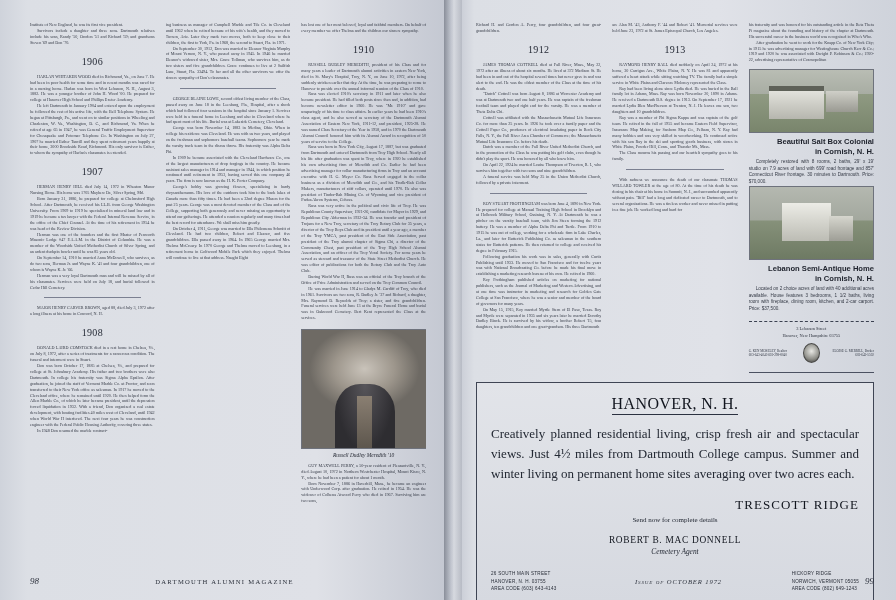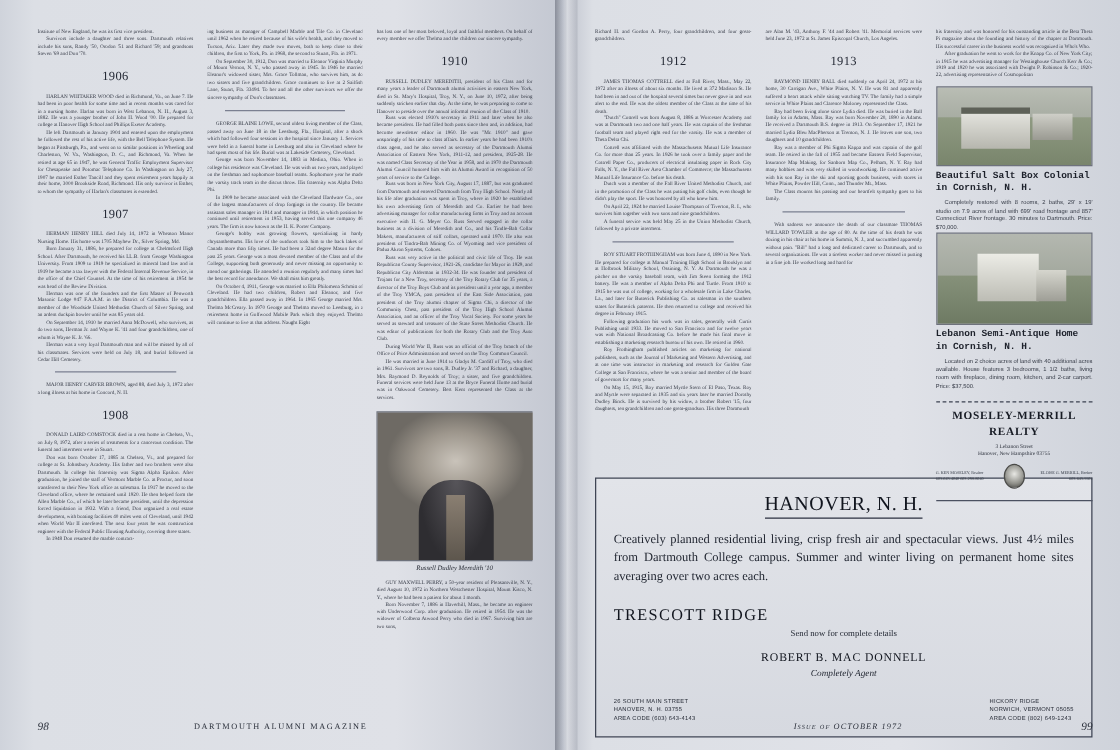--- a/index.html
+++ b/index.html
@@ -56,22 +56,22 @@
       background:linear-gradient(#e2e2dc,#b6b6ae);border-top:5px solid #5e6158;}
   .ad-photo.p1:after{content:"";position:absolute;left:62%;top:34%;width:26%;height:34%;
       background:linear-gradient(#cfcfc8,#9a9a92);}
   .ad-photo.p2{height:74px;background:
       linear-gradient(#b4b8b0 0%,#a3a89e 46%,#86917a 47%,#6e7a63 100%);position:relative;overflow:hidden;}
   .ad-photo.p2:before{content:"";position:absolute;left:26%;top:22%;width:40%;height:52%;
       background:linear-gradient(#ecece6,#bcbcb4);}
   .ad-photo.p2:after{content:"";position:absolute;left:64%;top:40%;width:20%;height:34%;
       background:linear-gradient(#d6d6ce,#9e9e96);}
 
-  .ad-head{font-family:Liberation Mono, monospace;font-weight:bold;font-size:7.6px;
-    text-align:left;margin:4px 0 2px;color:#1d212b;line-height:1.28;text-indent:0;}
+  .ad-head{font-family:Liberation Sans, sans-serif;font-weight:bold;font-size:7.6px;
+    text-align:right;margin:4px 0 2px;color:#1d212b;line-height:1.28;text-indent:0;}
   .ad-body{font-family:"Liberation Sans",sans-serif;font-size:4.6px;line-height:1.5;
     text-align:justify;color:#2c313c;text-indent:0;margin:0 0 7px;}
 
   .dashrule{border:0;border-top:1.4px dashed #3b4150;margin:8px 0 4px;}
   .realty-box{text-align:center;text-indent:0;}
   .realty-name{font-family:"Liberation Serif",serif;font-weight:bold;font-size:9px;
     letter-spacing:.6px;color:#171b24;}
   .realty-addr{font-size:4.4px;color:#2c313c;line-height:1.45;margin-top:2px;}
   .realty-row{display:flex;align-items:center;justify-content:space-between;margin-top:4px;}
   .realty-agent{font-size:3.3px;line-height:1.35;text-align:left;color:#343a46;width:44px;}
@@ -81,22 +81,22 @@
     border:1px solid #4a4a48;}
   .solid-rule{border:0;border-top:1.6px solid #4b5161;margin:9px 0;}
 
   
   .tres-box{border:1.4px solid #3f4554;padding:12px 14px 10px;
     background:linear-gradient(#e2e4e9,#d6d9e0);text-indent:0;}
   .tres-title{font-family:"Liberation Serif",serif;font-size:16px;text-align:center;
     color:#11151e;border-bottom:1.2px solid #2b3140;display:inline-block;
     padding-bottom:1px;letter-spacing:.4px;}
   .tres-title-wrap{text-align:center;margin-bottom:9px;}
-  .tres-lead{font-size:10px;line-height:1.52;text-align:justify;color:#232833;margin:0 0 14px;}
-  .tres-name{font-family:"Liberation Serif",serif;font-size:13px;text-align:left;
+  .tres-lead{font-size:13px;line-height:1.52;text-align:justify;color:#232833;margin:0 0 14px;}
+  .tres-name{font-family:"Liberation Serif",serif;font-size:13px;text-align:right;
     letter-spacing:1.1px;color:#11151e;}
   .tres-sub{font-size:7px;text-align:center;color:#232833;margin-top:3px;}
   .tres-agent{font-family:"Liberation Serif",serif;font-size:9.4px;text-align:center;
     letter-spacing:.7px;color:#11151e;margin-top:11px;}
   .tres-excl{font-style:italic;font-size:7.4px;text-align:center;color:#232833;margin-top:2px;}
   .tres-foot{display:flex;justify-content:space-between;margin-top:14px;}
   .tres-foot div{font-family:"Liberation Sans",sans-serif;font-size:4.6px;line-height:1.6;
     color:#272c37;letter-spacing:.25px;}
   .tres-foot .rcol{text-align:left;}
 
@@ -232,21 +232,20 @@
           <div class="ad-head">
             <span>Lebanon Semi-Antique Home</span><br>
             <span>in Cornish, N. H.</span>
           </div>
           <p class="ad-body">Located on 2 choice acres of land with 40 additional acres available. House features 3 bedrooms, 1 1/2 baths, living room with fireplace, dining room, kitchen, and 2-car carport. Price: $37,500.</p>
         </div>
 
         <hr class="dashrule">
 
         <div class="realty-box">
-          <div class="realty-name">MOSELEY-MERRILL REALTY</div>
           <div class="realty-addr">
             <span>3 Lebanon Street</span><br>
             <span>Hanover, New Hampshire 03755</span>
           </div>
           <div class="realty-row">
             <div class="realty-agent">G. KEN MOSELEY, Realtor  603-643-4040  603-298-8040</div>
             <div class="realty-seal"></div>
             <div class="realty-agent r">ELOISE G. MERRILL, Broker  603-643-5502</div>
           </div>
         </div>
@@ -256,21 +255,21 @@
     </div>
 
     <div class="tres-box">
       <div class="tres-title-wrap">
         <span class="tres-title">HANOVER, N. H.</span>
       </div>
       <p class="tres-lead">Creatively planned residential living, crisp fresh air and spectacular views. Just 4½ miles from Dartmouth College campus. Summer and winter living on permanent home sites averaging over two acres each.</p>
       <div class="tres-name">TRESCOTT RIDGE</div>
       <div class="tres-sub">Send now for complete details</div>
       <div class="tres-agent">ROBERT B. MAC DONNELL</div>
-      <div class="tres-excl">Completely Agent</div>
+      <div class="tres-excl">Cemetery Agent</div>
       <div class="tres-foot">
         <div>26 SOUTH MAIN STREET<br>HANOVER, N. H. 03755<br>AREA CODE (603) 643-4143</div>
         <div class="rcol">HICKORY RIDGE<br>NORWICH, VERMONT 05055<br>AREA CODE (802) 649-1243</div>
       </div>
     </div>
 
     <div class="pagefoot">
       <div style="width:16px"></div>
       <div class="runhead right">Issue of OCTOBER 1972</div>
       <div class="folio r">99</div>

